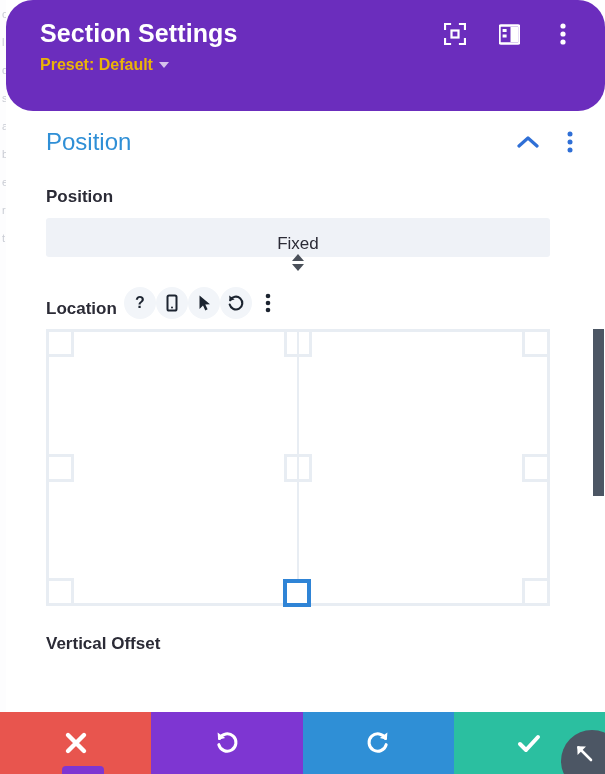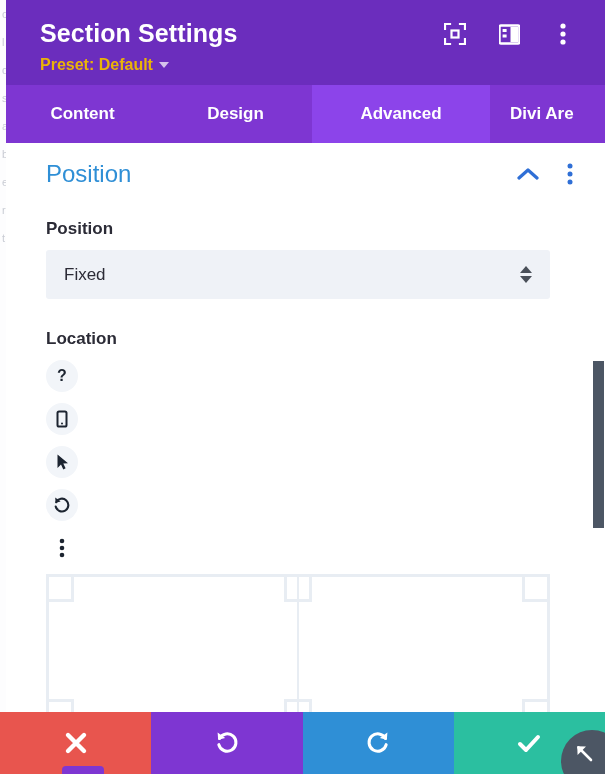--- a/index.html
+++ b/index.html
@@ -46,21 +46,22 @@
     flex-direction: column;
     overflow: hidden;
   }
 
   
   #modal-header {
     background: #6B2DBD;
     padding: 18px 20px 12px 34px;
     position: relative;
     flex: 0 0 auto;
-    height: 85px;
+    height: 111px;
+    border-radius: 27px;
   }
   #modal-title {
     color: #ffffff;
     font-size: 25px;
     font-weight: bold;
     letter-spacing: 0.1px;
     line-height: 30px;
   }
   #preset-row {
     margin-top: 8px;
@@ -150,29 +151,30 @@
   .field-block { padding: 0 55px 0 40px; }
   .field-label {
     font-size: 17px;
     font-weight: bold;
     color: #2b2b36;
     margin-top: 28px;
     margin-bottom: 11px;
   }
 
   .select-box {
-    height: 49px;
+    height: 39px;
     background: #EFF2F7;
     border: none;
     border-radius: 3px;
     display: flex;
     align-items: center;
     padding: 16px 18px;
     cursor: pointer;
     position: relative;
+    flex-direction: column;
   }
   .select-value {
     font-size: 17px;
     color: #2b2b36;
     flex: 1 1 auto;
   }
   .spin {
     display: flex;
     flex-direction: column;
     gap: 3px;
@@ -187,25 +189,23 @@
   .spin .down {
     width: 0; height: 0;
     border-left: 6px solid transparent;
     border-right: 6px solid transparent;
     border-top: 7px solid #4a5059;
   }
 
   
   #location-row {
     display: flex;
-    align-items: flex-start;
-    gap: 11px;
+    align-items: flex-end;
     margin-top: 30px;
     margin-bottom: 10px;
-    flex-direction: column;
   }
   #location-label {
     font-size: 17px;
     font-weight: bold;
     color: #2b2b36;
     margin-right: 7px;
   }
   .round-btn {
     width: 32px; height: 32px;
     border-radius: 50%;
@@ -388,26 +388,20 @@
       <div class="hdr-icon">
         <svg width="6" height="22" viewBox="0 0 6 22">
           <circle cx="3" cy="3" r="2.6" fill="#ffffff"></circle>
           <circle cx="3" cy="11" r="2.6" fill="#ffffff"></circle>
           <circle cx="3" cy="19" r="2.6" fill="#ffffff"></circle>
         </svg>
       </div>
     </div>
   </div>
 
-  <div id="tabs">
-    <div class="tab t0">Content</div>
-    <div class="tab t1">Design</div>
-    <div class="tab t2">Advanced</div>
-    <div class="tab t3">Divi Are</div>
-  </div>
 
   <div id="modal-body">
 
     <div id="section-head">
       <div id="section-title">Position</div>
       <div class="sec-btn">
         <svg width="22" height="14" viewBox="0 0 22 14">
           <path d="M2 11 L11 3 L20 11" fill="none" stroke="#2F6FD6" stroke-width="3.2" stroke-linecap="round" stroke-linejoin="round"></path>
         </svg>
       </div>

